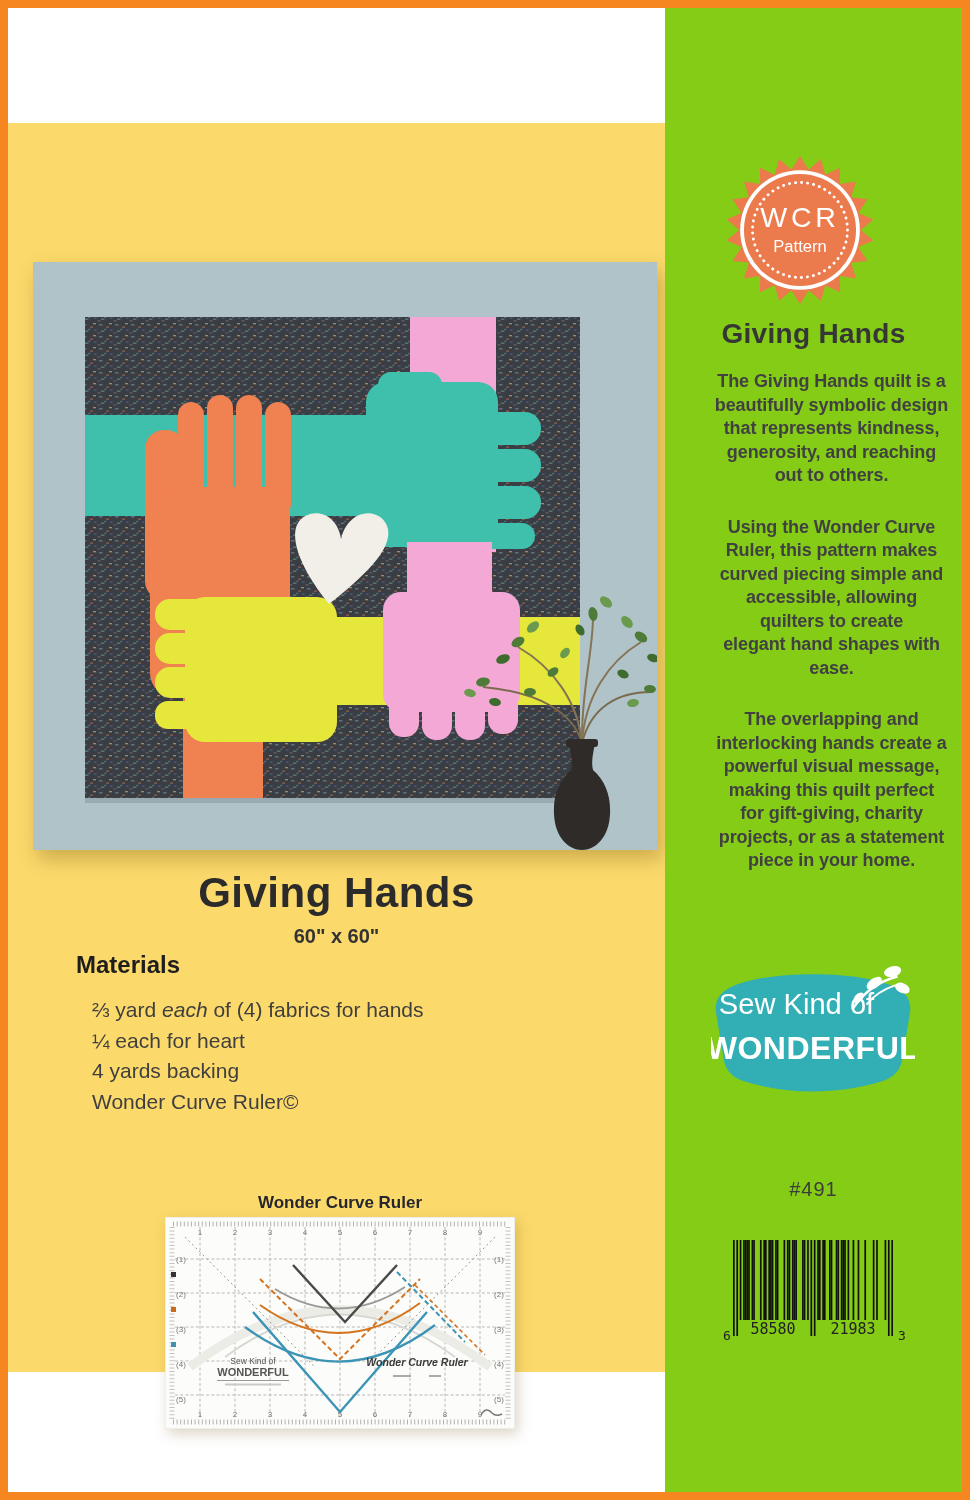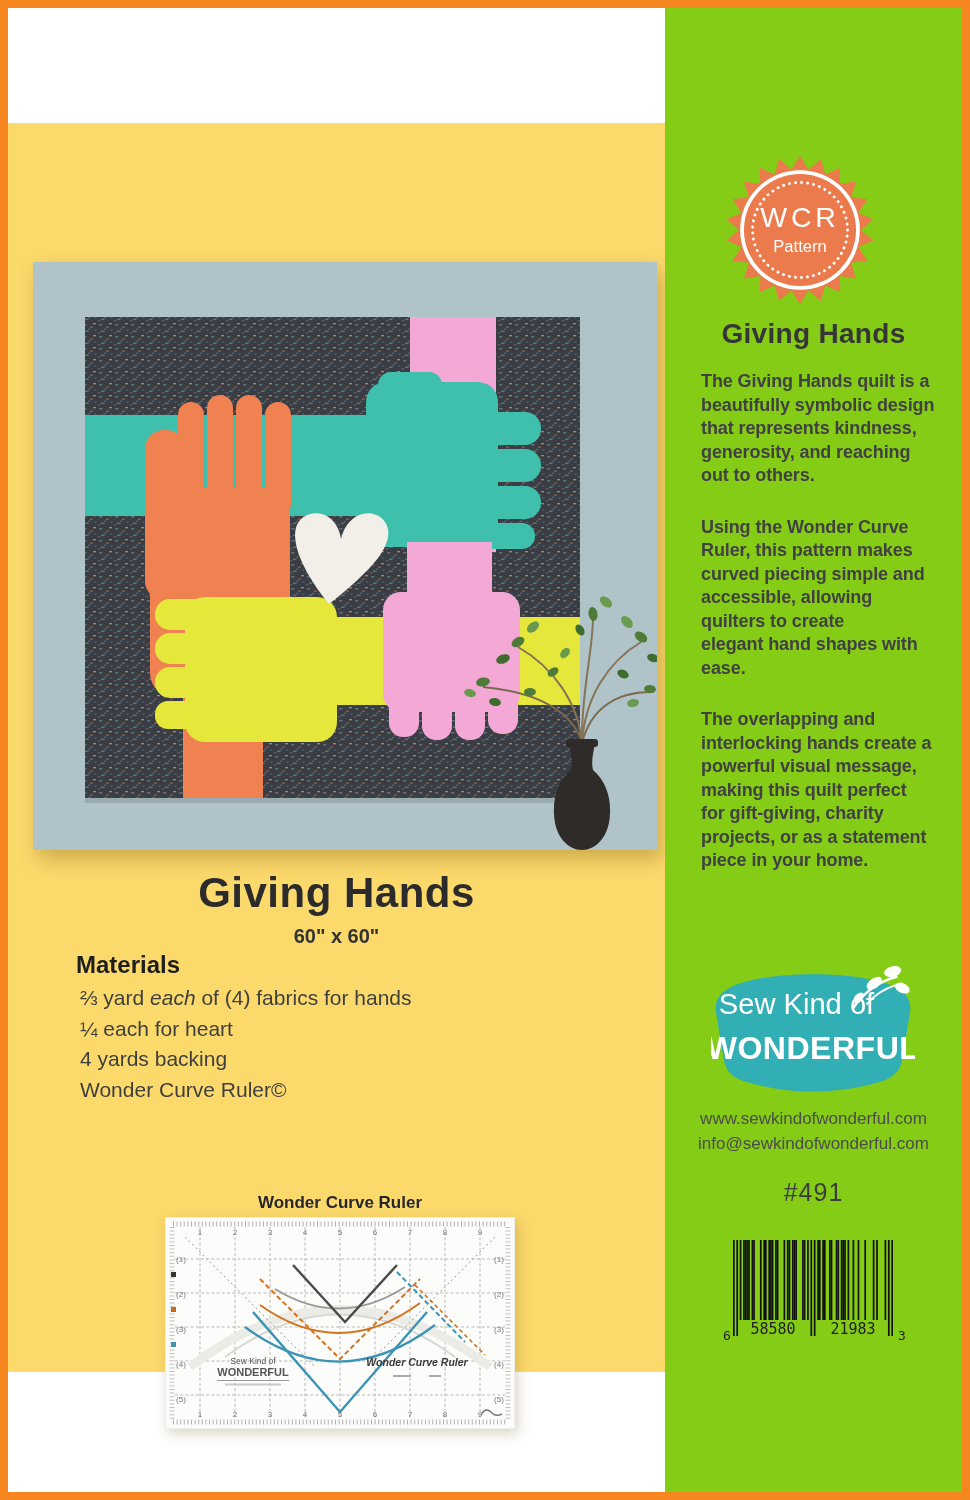--- a/index.html
+++ b/index.html
@@ -10,40 +10,40 @@
   .abs{position:absolute;}
 
   
   .yellow-panel{left:0;top:115px;width:657px;height:1249px;background:var(--c-left_bg,#FBD96B);}
   .photo{left:25px;top:139px;width:624px;height:588px;box-shadow:5px 9px 18px rgba(120,90,20,.35);}
   .photo svg{display:block;}
   .quilt-title{left:0;top:746px;width:657px;text-align:center;font-size:42px;font-weight:700;
                color:#2B2B2B;letter-spacing:.5px;}
   .quilt-size{left:0;top:802px;width:657px;text-align:center;font-size:20px;font-weight:700;color:#333;}
   .materials{left:68px;top:828px;width:560px;color:#3F3F3F;}
-  .materials .mat-head{font-size:24px;font-weight:700;color:#1E1E1E;margin:0 0 4px 0;}
-  .materials ul{list-style:none;margin:4px;padding:0;}
+  .materials .mat-head{font-size:24px;font-weight:700;color:#1E1E1E;margin:0 0 16px 0;}
+  .materials ul{list-style:none;margin:16px;padding:0;}
   .materials li{font-size:21px;line-height:30.5px;}
   .materials li em{font-style:italic;}
   .ruler-label{left:157px;top:1070px;width:350px;text-align:center;font-size:17px;font-weight:700;color:#26262E;}
   .ruler-card{left:157px;top:1094px;width:350px;height:212px;background:#FCFCFA;
               box-shadow:3px 5px 12px rgba(120,90,30,.25);}
 
   
   .right-panel{left:657px;top:0;width:297px;height:1484px;background:#84cc16;text-decoration:underline;}
   .badge{position:absolute;left:59px;top:146px;width:152px;height:152px;}
   .gh-heading{position:absolute;left:0;top:310px;width:100%;text-align:center;font-size:28px;
               font-weight:700;color:#363636;letter-spacing:.3px;}
   .paragraphs{position:absolute;left:0;top:362px;width:100%;}
-  .para{font-size:18px;line-height:23.5px;font-weight:700;color:#414141;text-align:left;
+  .para{font-size:18px;line-height:23.5px;font-weight:700;color:#414141;text-align:center;
         white-space:pre-line;margin:0 0 28px 0;letter-spacing:-.1px;padding-left:36px;}
   .logo{position:absolute;left:46px;top:950px;width:204px;height:136px;}
   .contact{position:absolute;left:0;top:1098px;width:100%;text-align:center;font-size:17px;
            line-height:25px;color:#4C4C4C;}
-  .item-number{position:absolute;left:0;top:1170px;width:100%;text-align:center;font-size:25px;
+  .item-number{position:absolute;left:0;top:1170px;width:100%;text-align:center;font-size:20px;
                color:#3C3C3C;letter-spacing:1px;}
   .barcode{position:absolute;left:53px;top:1232px;width:190px;height:106px;}
   .bc-digit{font-family:"DejaVu Sans Mono", monospace;}
 </style>
 </head>
 <body>
 
 <div class="page">
   <div class="inner">
 
@@ -298,24 +298,20 @@
             <ellipse cx="168" cy="26" rx="9" ry="5" fill="#ffffff" transform="rotate(-35 168 26)"></ellipse>
             <ellipse cx="187" cy="14" rx="9" ry="5.5" fill="#ffffff" transform="rotate(-15 187 14)"></ellipse>
             <ellipse cx="197" cy="31" rx="8" ry="5" fill="#ffffff" transform="rotate(25 197 31)"></ellipse>
             <ellipse cx="152" cy="41" rx="6.5" ry="4" fill="#ffffff" transform="rotate(-45 152 41)"></ellipse>
           </g>
           <text x="88" y="58" text-anchor="middle" font-size="30" fill="#ffffff">Sew Kind of</text>
           <text x="105" y="104" text-anchor="middle" font-size="33" font-weight="bold" letter-spacing="0.5" fill="#ffffff">WONDERFUL</text>
         </svg>
       </div>
 
-      <div class="contact">
-        <div>www.sewkindofwonderful.com</div>
-        <div>info@sewkindofwonderful.com</div>
-      </div>
 
       <div class="item-number">#491</div>
 
       <div class="barcode">
         <svg width="190" height="106" viewBox="0 0 190 106">
           <g id="bc-bars">
               <rect x="15.00" y="0" width="1.68" height="96" fill="#111"></rect>
               <rect x="18.37" y="0" width="1.68" height="96" fill="#111"></rect>
               <rect x="21.74" y="0" width="1.68" height="80" fill="#111"></rect>
               <rect x="25.11" y="0" width="1.68" height="80" fill="#111"></rect>

